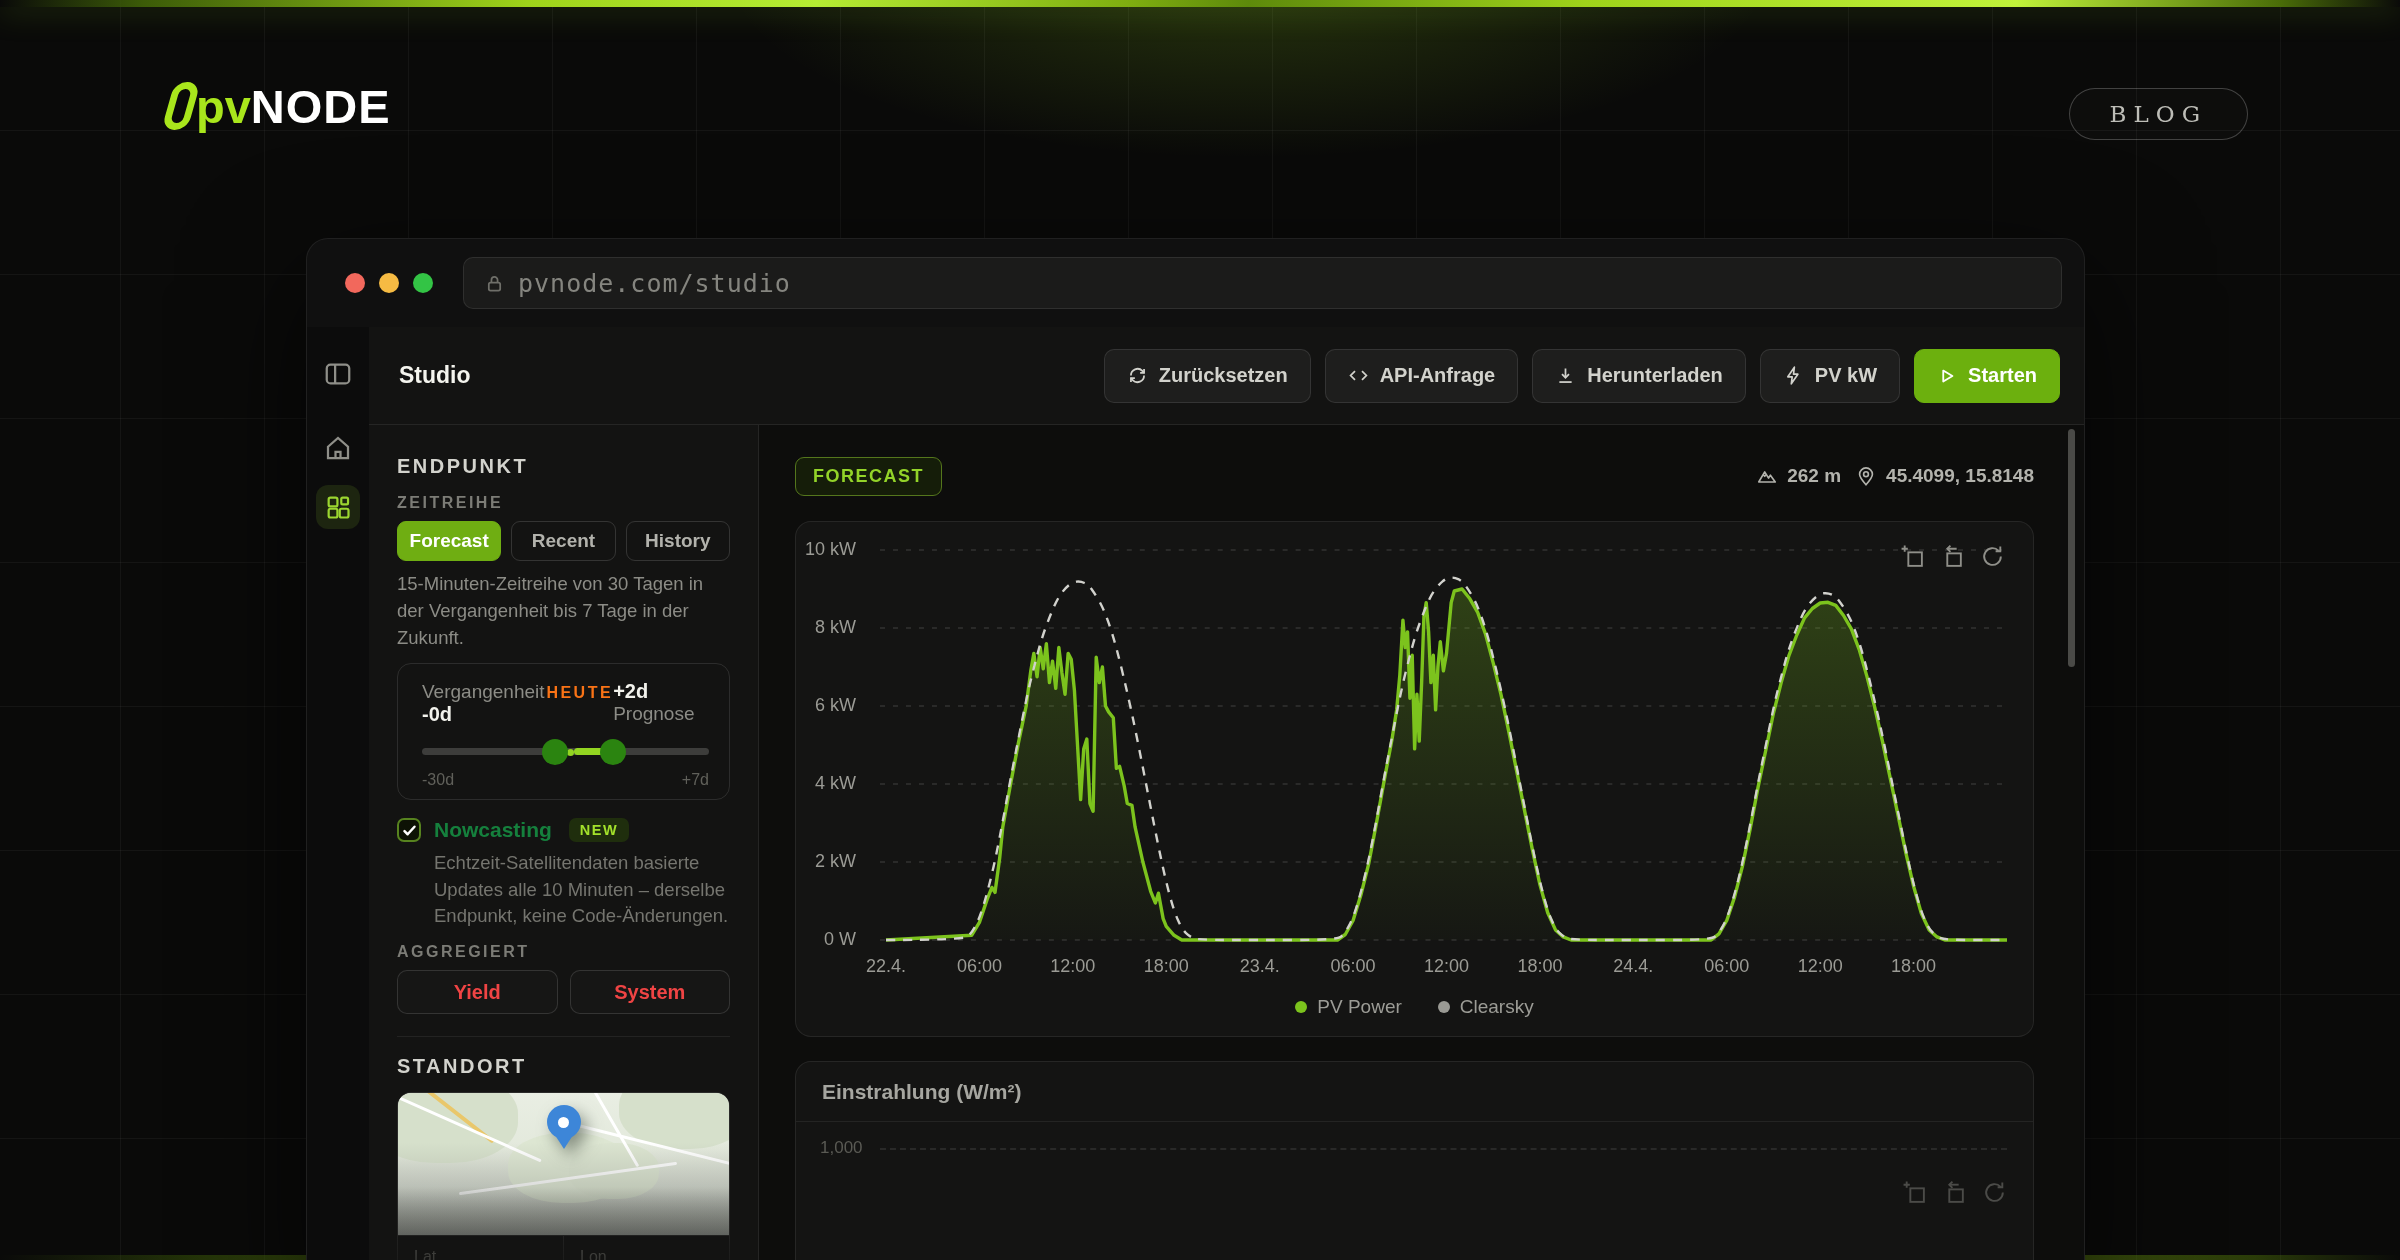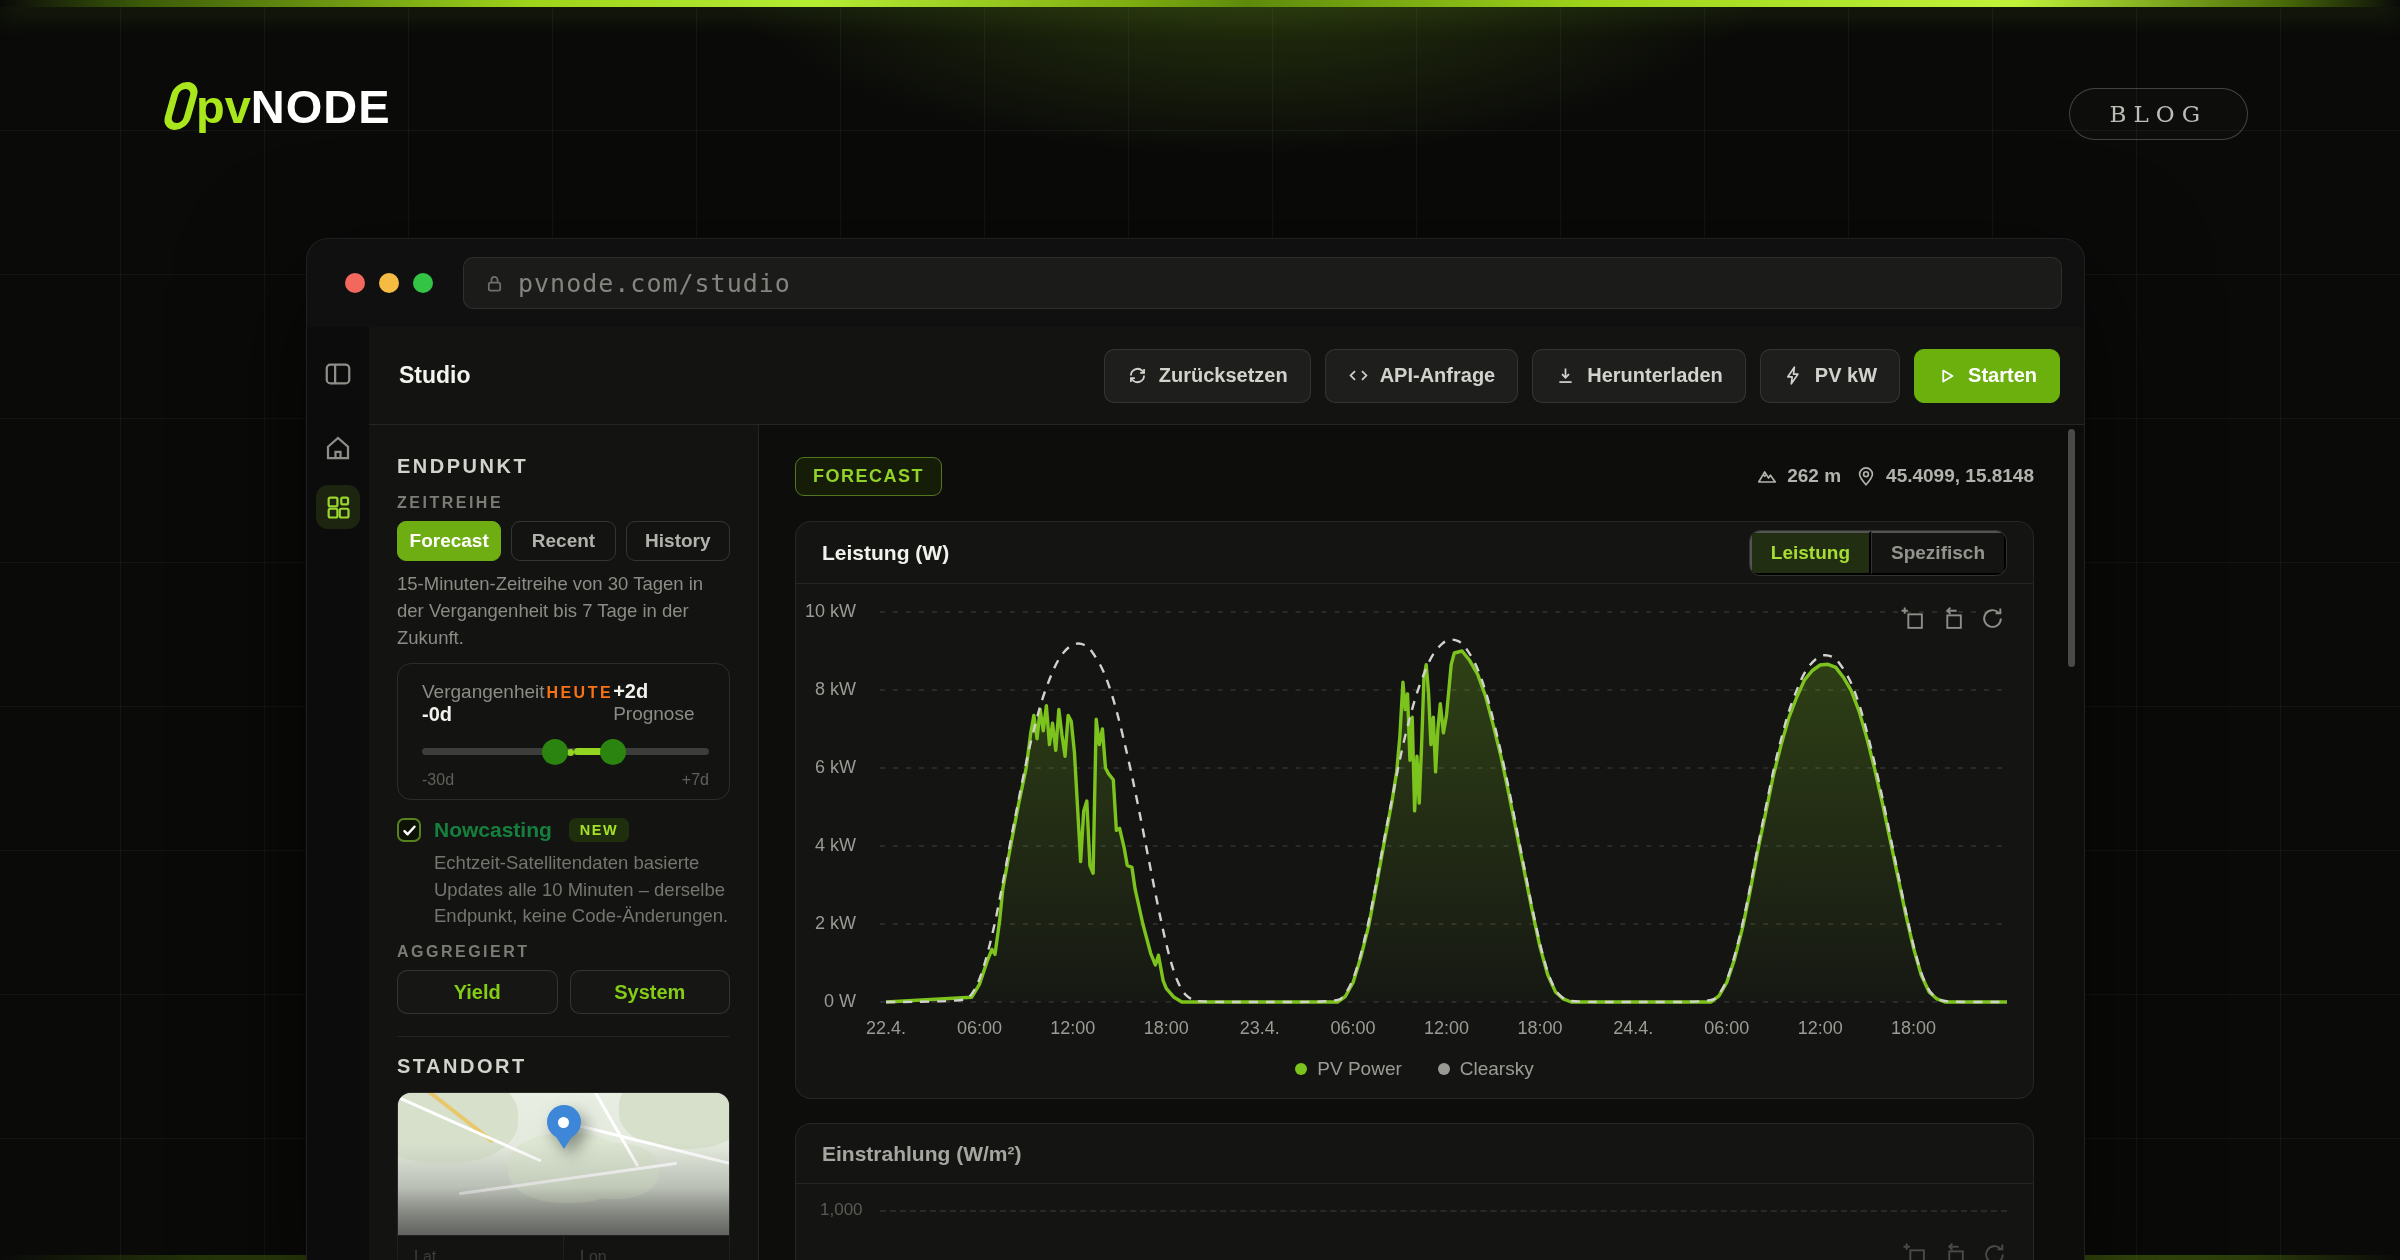--- a/index.html
+++ b/index.html
@@ -114,21 +114,21 @@
   .nowcast-row{ display:flex; align-items:center; gap:13px; }
   .checkbox{ width:24px; height:24px; border-radius:7px; border:2px solid #57831f; background:#0d1205;
     display:flex; align-items:center; justify-content:center; flex:none; }
   .nowcast-label{ font-size:21px; font-weight:700; color:#15803d; }
   .new-badge{ margin-left:4px; background:#1f2e0d; color:#a3e12b; font-size:14.5px; font-weight:800; letter-spacing:1.5px;
     padding:4px 11px; border-radius:7px; }
   .nowcast-desc{ font-size:18.5px; line-height:1.42; color:#75756f; margin:8px 0 0 37px; }
 
   .agg-row{ display:flex; gap:12px; margin-bottom:22px; }
   .agg-btn{ flex:1; height:44px; border-radius:10px; border:1px solid rgba(255,255,255,0.13);
-    background:rgba(255,255,255,0.015); color:#84cc16; font-size:20px; font-weight:600;
+    background:rgba(255,255,255,0.015); color:#ef4444; font-size:20px; font-weight:600;
     display:flex; align-items:center; justify-content:center; font-family:inherit;}
   .side-divider{ height:1px; background:rgba(255,255,255,0.07); margin-bottom:18px; }
 
   .map-card{ border:1px solid rgba(255,255,255,0.10); border-radius:14px; overflow:hidden; }
   .map{ height:142px; position:relative; background:linear-gradient(180deg,#e9eee3 0%, #e3e9dc 40%, #cfd4ca 72%, #b7bcb3 100%); overflow:hidden;}
   .patch{ position:absolute; background:#d6e0cb; border-radius:45%; }
   .p1{ left:-30px; top:-20px; width:150px; height:90px; }
   .p2{ left:110px; top:40px; width:120px; height:70px; background:#dde6d2; }
   .p3{ right:-20px; top:-24px; width:130px; height:80px; }
   .p4{ right:70px; top:50px; width:90px; height:56px; background:#dbe4d0; }
@@ -379,27 +379,20 @@
                 <svg width="22" height="22" viewBox="0 0 24 24" fill="none" stroke="currentColor" stroke-width="1.8">
                     <path d="M12 21.5c-4.2-4.6-7-7.8-7-11.3a7 7 0 1 1 14 0c0 3.5-2.8 6.7-7 11.3z"></path>
                     <circle cx="12" cy="10" r="2.6"></circle>
                   </svg>
                 <span>45.4099, 15.8148</span>
               </div>
             </div>
           </div>
 
           <div class="card">
-            <div class="card-header">
-              <div class="card-title">Leistung (W)</div>
-              <div class="toggle">
-                <button class="tg active">Leistung</button>
-                <button class="tg">Spezifisch</button>
-              </div>
-            </div>
             <div class="plot-zone">
               <div class="ylabels" id="ylabels">
                   <span style="top: 389px;">0 W</span>
                   <span style="top: 311px;">2 kW</span>
                   <span style="top: 233px;">4 kW</span>
                   <span style="top: 155px;">6 kW</span>
                   <span style="top: 77px;">8 kW</span>
                   <span style="top: -1px;">10 kW</span>
                 </div>
               <div class="plot">

